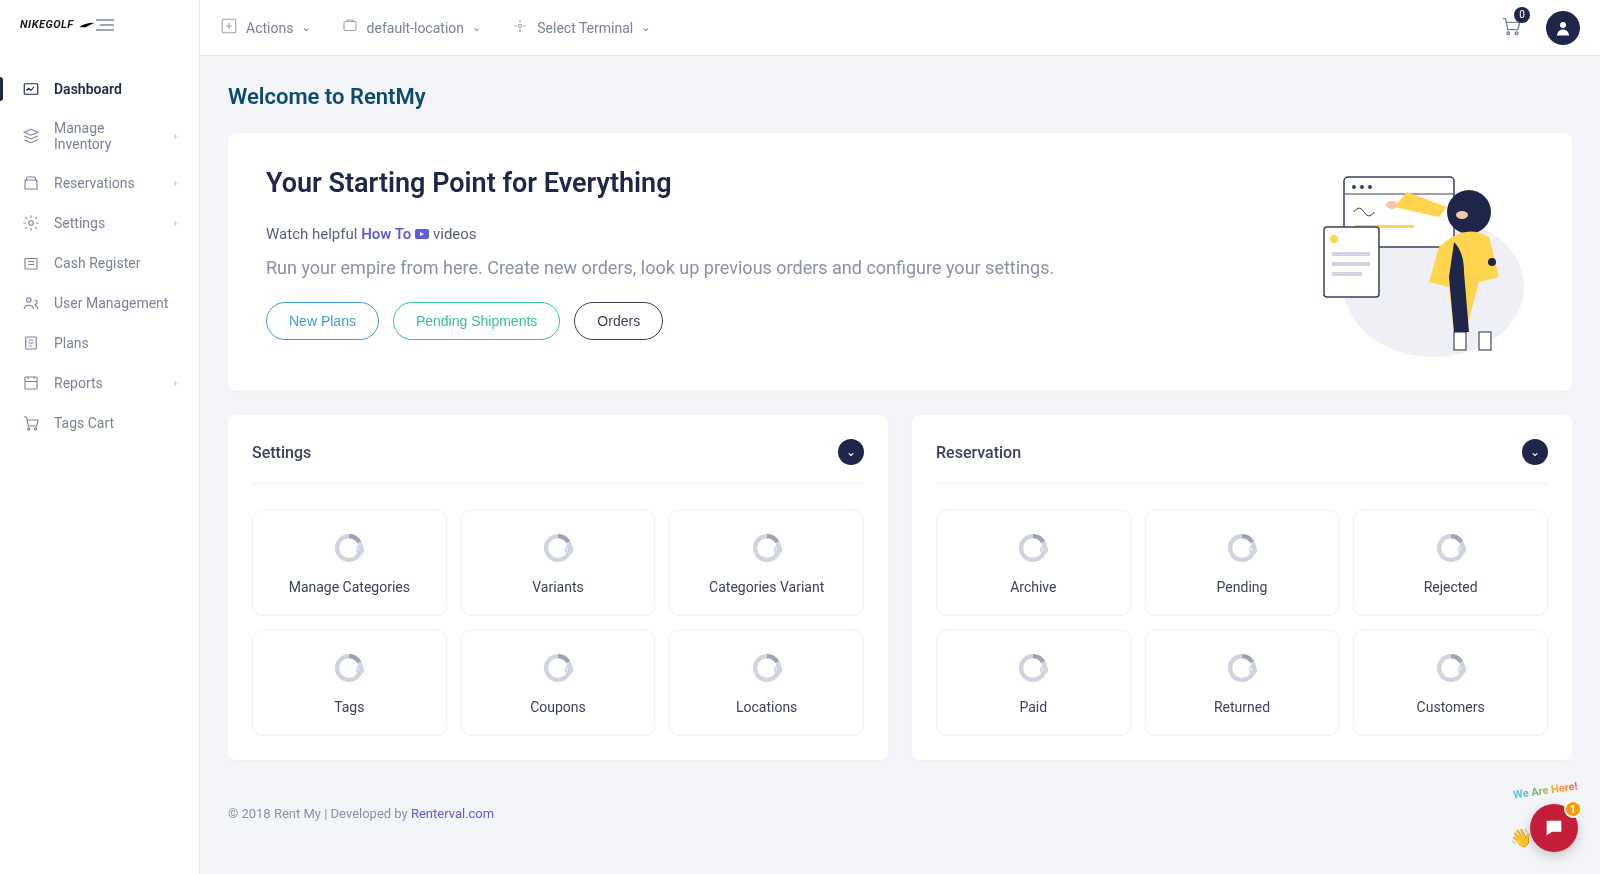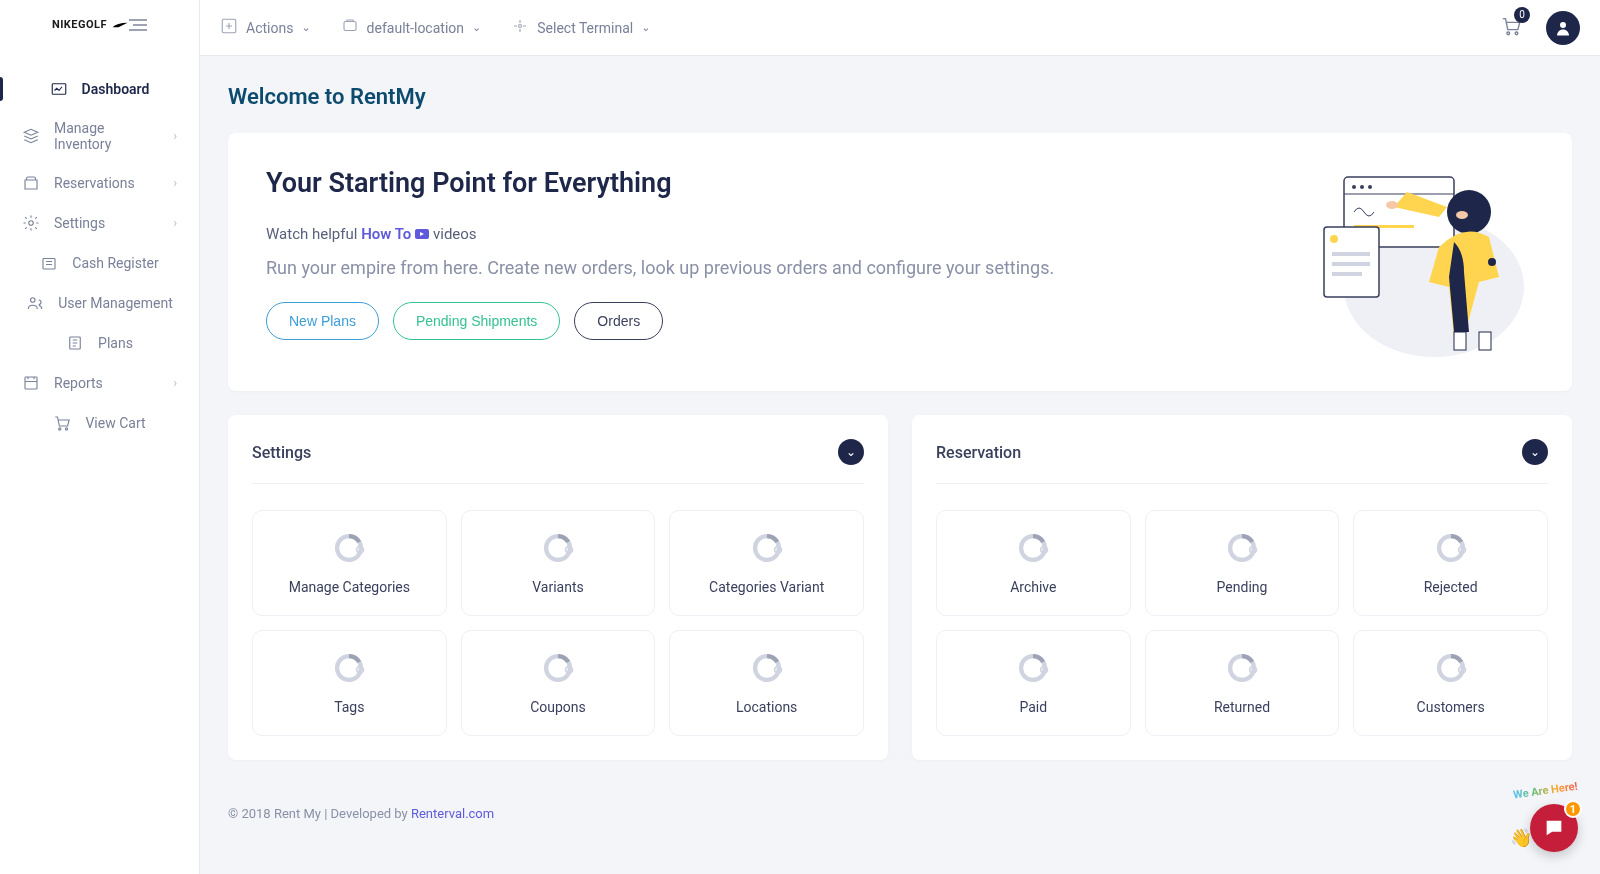--- a/index.html
+++ b/index.html
@@ -1,25 +1,25 @@
 <!DOCTYPE html>
 <html><head>
 <meta charset="utf-8">
 <style>
 * { margin: 0; padding: 0; box-sizing: border-box; }
 body { font-family: -apple-system, BlinkMacSystemFont, 'Segoe UI', Roboto, sans-serif; background: #f3f5f9; color: #3a3f5c; }
 .app { display: flex; min-height: 100vh; }
 .sidebar { width: 200px; background: #fff; border-right: 1px solid #e8e9ef; display: flex; flex-direction: column; }
-.logo-row { display: flex; align-items: center; justify-content: center; padding: 18px 20px; }
+.logo-row { display: flex; align-items: center; justify-content: flex-start; padding: 18px 20px; font-style: italic; }
 .logo { font-size: 11px; font-weight: 700; letter-spacing: 0.5px; color: #1a1a1a; display: flex; align-items: center; gap: 4px; }
 .hamburger { display: flex; flex-direction: column; gap: 3px; cursor: pointer; }
 .hamburger span { width: 18px; height: 2px; background: #9da3b5; }
 .hamburger span:nth-child(2) { width: 14px; align-self: flex-end; }
 .nav { padding: 20px 0; }
-.nav-item { display: flex; align-items: center; padding: 11px 22px; color: #7a8199; font-size: 14px; cursor: pointer; gap: 14px; position: relative; justify-content: center; }
+.nav-item { display: flex; align-items: center; padding: 11px 22px; color: #7a8199; font-size: 14px; cursor: pointer; gap: 14px; position: relative; }
 .nav-item.active { color: #1e2749; font-weight: 600; }
 .nav-item.active::before { content: ''; position: absolute; left: 0; top: 8px; bottom: 8px; width: 3px; background: #1e2749; border-radius: 0 3px 3px 0; }
 .nav-item .chev { margin-left: auto; font-size: 12px; color: #b5bac9; }
 .nav-icon { width: 18px; height: 18px; display: flex; align-items: center; justify-content: center; }
 .nav-icon svg { stroke: currentColor; fill: none; stroke-width: 1.5; }
 .main { flex: 1; display: flex; flex-direction: column; }
 .topbar { background: #fff; height: 56px; display: flex; align-items: center; padding: 0 20px; gap: 30px; border-bottom: 1px solid #e8e9ef; }
 .top-drop { display: flex; align-items: center; gap: 8px; color: #7a8199; font-size: 14px; cursor: pointer; }
 .top-drop .chev { font-size: 11px; }
 .top-right { margin-left: auto; display: flex; align-items: center; gap: 24px; }
@@ -155,21 +155,21 @@
           <span class="chev">›</span>
         </div>
         <div class="nav-item">
           <span class="nav-icon">
             <svg viewBox="0 0 24 24" width="18" height="18">
               <circle cx="9" cy="20" r="1.5"></circle>
               <circle cx="18" cy="20" r="1.5"></circle>
               <path d="M3 4h3l2.5 12h11l2-8H7"></path>
             </svg>
           </span>
-          <span>View Cart</span>
+          <span>Tags Cart</span>
         </div>
       </nav>
   </aside>
 
   <div class="main">
     <div class="topbar">
       <div class="top-drop">
         <span><svg width="18" height="18" viewBox="0 0 24 24" fill="none" stroke="#9da3b5" stroke-width="1.5">
               <rect x="3" y="3" width="18" height="18" rx="2"></rect>
               <path d="M12 8v8M8 12h8"></path>

